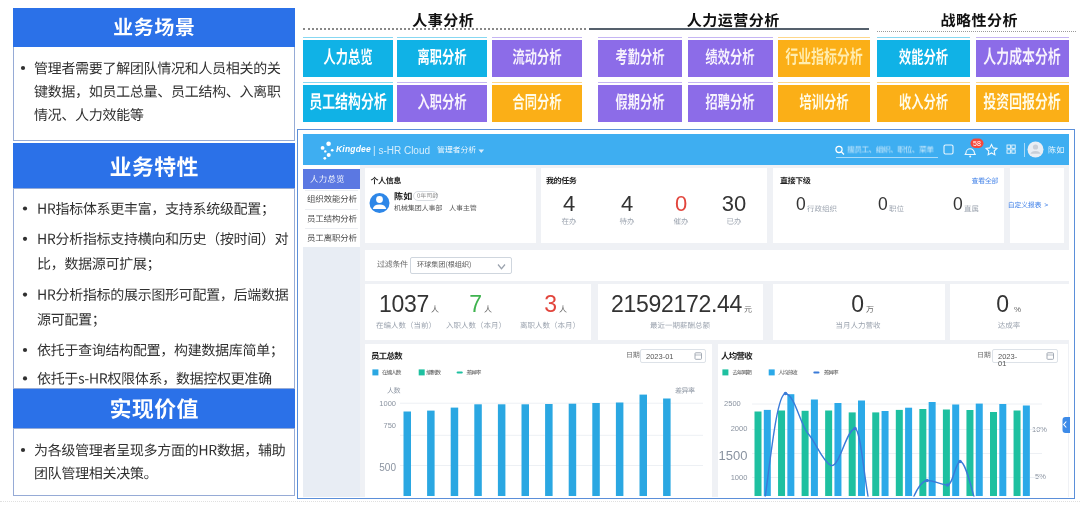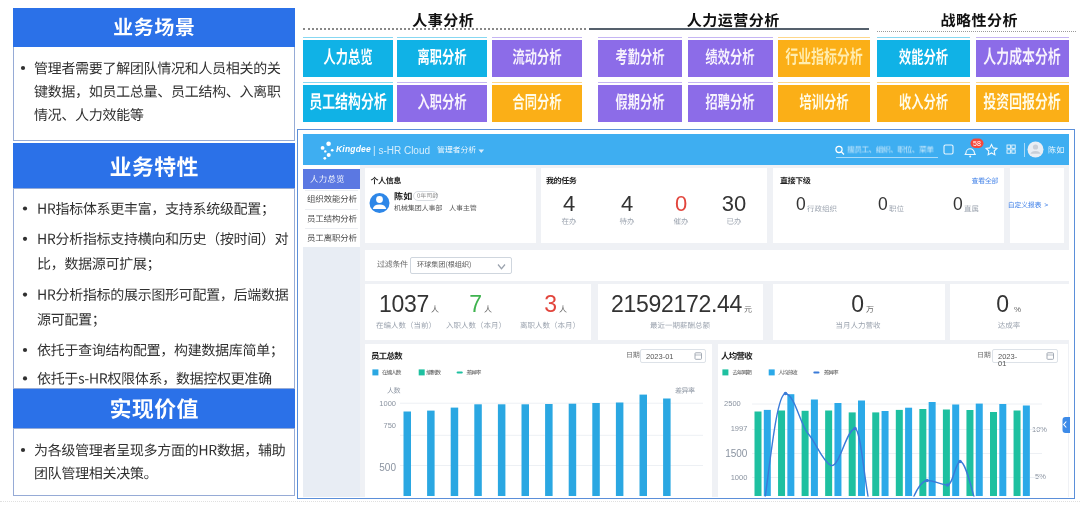--- a/index.html
+++ b/index.html
@@ -93,22 +93,22 @@
     <div class="abs" style="left:365px;top:344px;width:347px;height:153px;background:#fff"></div>
     <div class="abs" style="left:718px;top:344px;width:350px;height:153px;background:#fff"></div>
     <div class="abs" style="left:640px;top:349px;width:66px;height:14px;border:1px solid #dde2e8;border-radius:2px;background:#fff"></div>
     <div class="abs" style="left:646px;top:352.5px;font-size:7.5px;line-height:1;color:#555">2023-01</div>
     <div class="abs" style="left:992px;top:349px;width:66px;height:14px;border:1px solid #dde2e8;border-radius:2px;background:#fff"></div>
     <div class="abs" style="left:998px;top:352.5px;font-size:7.5px;line-height:1;color:#555">2023-01</div>
     <div class="abs" style="left:366px;top:400.4px;width:30px;text-align:right;font-size:7.5px;line-height:1;color:#8a93a0">1000</div>
     <div class="abs" style="left:366px;top:422px;width:30px;text-align:right;font-size:7.5px;line-height:1;color:#8a93a0">750</div>
     <div class="abs" style="left:366px;top:462.7px;width:30px;text-align:right;font-size:10px;line-height:1;color:#8a93a0">500</div>
     <div class="abs" style="left:717.4px;top:399.8px;width:30px;text-align:center;font-size:7.5px;line-height:1;color:#8a93a0">2500</div>
-    <div class="abs" style="left:717.4px;top:424.7px;width:30px;text-align:right;font-size:7.5px;line-height:1;color:#8a93a0">1997</div>
-    <div class="abs" style="left:717.4px;top:448.7px;width:30px;text-align:right;font-size:10px;line-height:1;color:#8a93a0">1500</div>
+    <div class="abs" style="left:717.4px;top:424.7px;width:30px;text-align:right;font-size:7.5px;line-height:1;color:#8a93a0">2000</div>
+    <div class="abs" style="left:717.4px;top:448.7px;width:30px;text-align:right;font-size:13px;line-height:1;color:#8a93a0">1500</div>
     <div class="abs" style="left:717.4px;top:473.7px;width:30px;text-align:right;font-size:7.5px;line-height:1;color:#8a93a0">1000</div>
     <div class="abs" style="left:1032px;top:424.5px;font-size:7.5px;color:#8a93a0">10%</div>
     <div class="abs" style="left:1035px;top:472px;font-size:7.5px;color:#8a93a0">5%</div>
     <div class="abs" style="left:0;top:501px;width:1080px;border-top:1px dotted #e0e0e0"></div>
     <svg class="abs" style="left:0;top:0" width="1080" height="506" viewBox="0 0 1080 506">
       <defs>
         <path id="b0" d="M64 606C109 483 163 321 184 224L304 268C279 363 221 520 174 639ZM833 636C801 520 740 377 690 283V837H567V77H434V837H311V77H51V-43H951V77H690V266L782 218C834 315 897 458 943 585Z"></path>
         <path id="b1" d="M418 378C414 347 408 319 401 293H117V190H357C298 96 198 41 51 11C73 -12 109 -63 121 -88C302 -38 420 44 488 190H757C742 97 724 47 703 31C690 21 676 20 655 20C625 20 553 21 487 27C507 -1 523 -45 525 -76C590 -79 655 -80 692 -77C738 -75 770 -67 798 -40C837 -7 861 73 883 245C887 260 889 293 889 293H525C532 317 537 342 542 368ZM704 654C649 611 579 575 500 546C432 572 376 606 335 649L341 654ZM360 851C310 765 216 675 73 611C96 591 130 546 143 518C185 540 223 563 258 587C289 556 324 528 363 504C261 478 152 461 43 452C61 425 81 377 89 348C231 364 373 392 501 437C616 394 752 370 905 359C920 390 948 438 972 464C856 469 747 481 652 501C756 555 842 624 901 712L827 759L808 754H433C451 777 467 801 482 826Z"></path>
         <path id="b2" d="M421 409C430 418 471 424 511 424H520C488 337 435 262 366 209L354 263L261 230V497H360V611H261V836H149V611H40V497H149V190C103 175 61 161 26 151L65 28C157 64 272 110 378 154L374 170C395 156 417 139 429 128C517 195 591 298 632 424H689C636 231 538 75 391 -17C417 -32 463 -64 482 -82C630 27 738 201 799 424H833C818 169 799 65 776 40C766 27 756 23 740 23C722 23 687 24 648 28C667 -3 680 -51 681 -85C728 -86 771 -85 799 -80C832 -76 857 -65 880 -34C916 10 936 140 956 485C958 499 959 536 959 536H612C699 594 792 666 879 746L794 814L768 804H374V691H640C571 633 503 588 477 571C439 546 402 525 372 520C388 491 413 434 421 409Z"></path>
         <path id="b3" d="M272 634H719V591H272ZM272 745H719V703H272ZM296 263H704V207H296ZM605 47C691 14 806 -41 861 -78L945 -4C883 34 767 84 683 112ZM269 115C214 72 117 32 29 7C55 -12 97 -54 117 -77C204 -43 311 14 379 71ZM418 502 435 476H54V381H940V476H563C556 489 547 503 538 516H840V819H157V516H463ZM181 345V125H442V18C442 7 437 4 423 3C410 2 357 2 315 4C328 -22 343 -59 349 -88C419 -88 471 -88 511 -75C550 -62 562 -39 562 13V125H825V345Z"></path>

